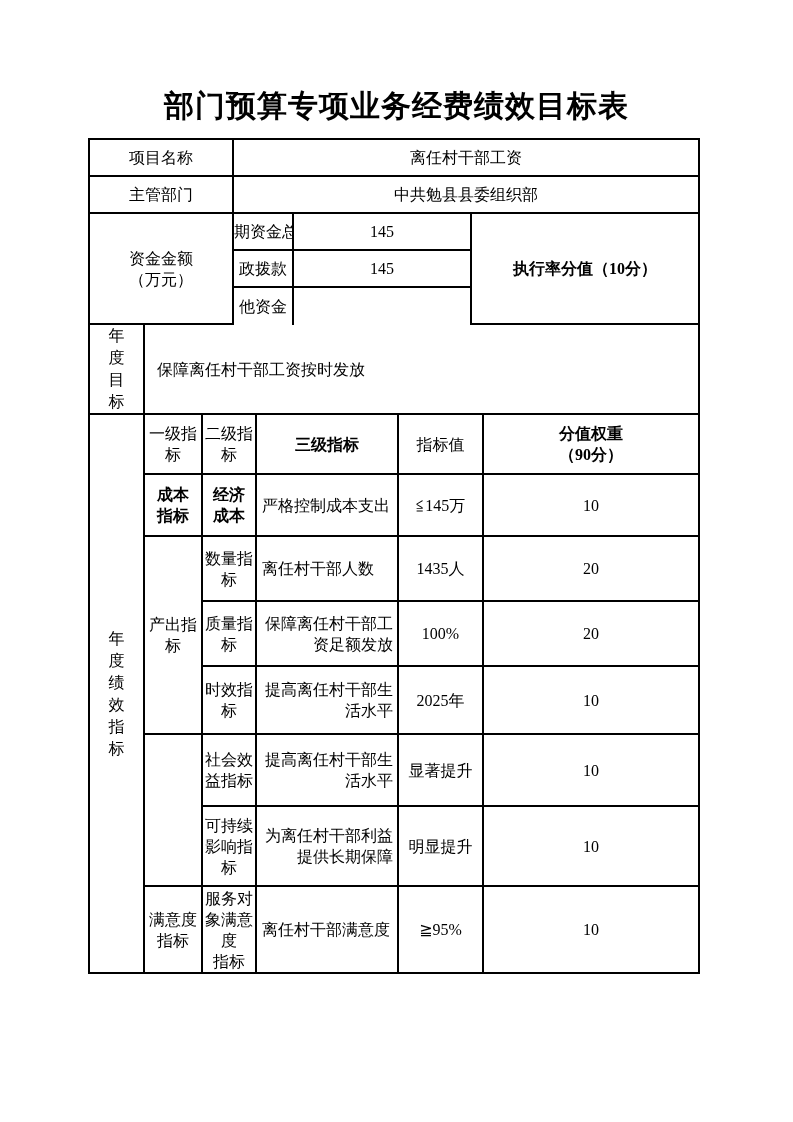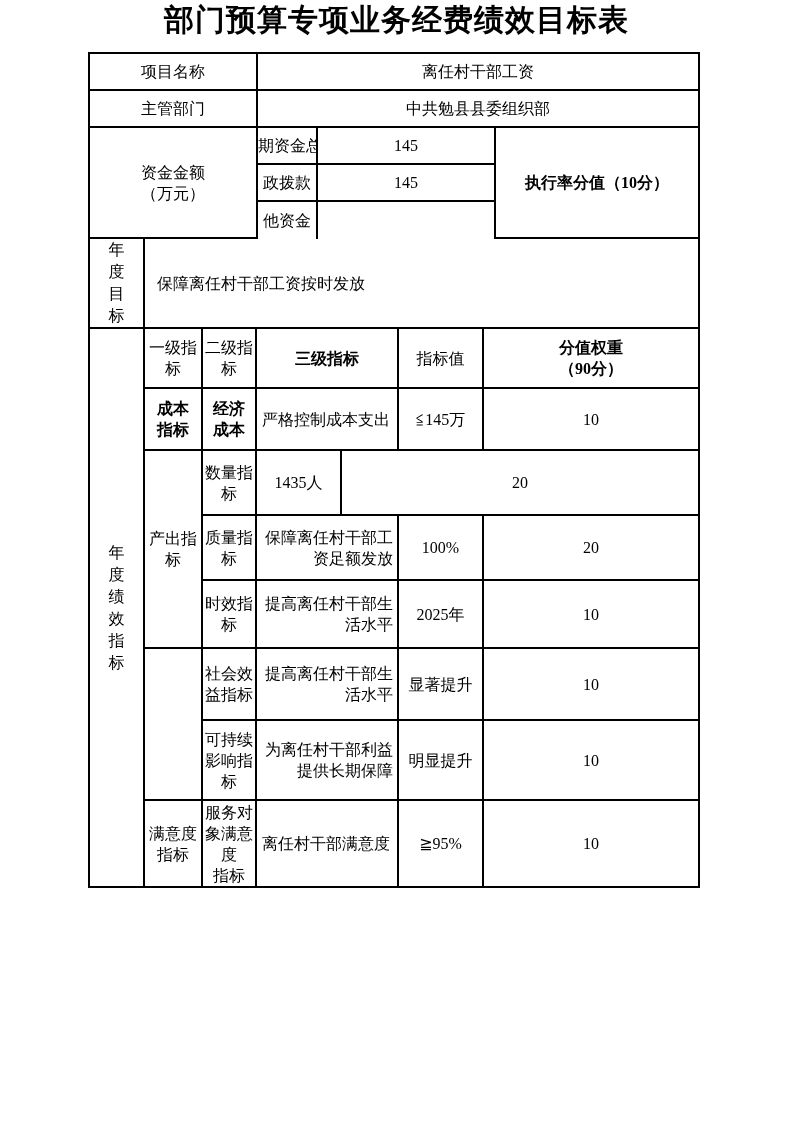--- a/index.html
+++ b/index.html
@@ -3,20 +3,21 @@
 <meta charset="utf-8">
 <style>
   * { margin:0; padding:0; box-sizing:border-box; }
   html,body { background:#ffffff; }
   .page {
     position:relative;
     width:793px; height:1122px;
     background:#ffffff;
     font-family:"Liberation Serif","DejaVu Serif",serif;
     color:#000;
+    padding-top:86px;
     overflow:hidden;
   }
   .title {
     text-align:center;
     font-size:30px;
     font-weight:bold;
     line-height:40px;
     letter-spacing:1px;
   }
   .subtitle {
@@ -46,21 +47,21 @@
   .l { justify-content:flex-start; text-align:right; padding:2px 4px 2px 5px; }
   .b { font-weight:bold; }
   .pre { white-space:pre-line; }
   .clip { overflow:hidden; white-space:nowrap; justify-content:flex-start; }
   .br0 { border-right:none; }
   .bb0 { border-bottom:none; }
   .fx { flex:1; min-width:0; }
   .h37{height:37px} .h111{height:111px} .h90{height:90px} .h60{height:60px}
   .h62{height:62px} .h65{height:65px} .h68{height:68px} .h72{height:72px}
   .h80{height:80px} .h85{height:85px}
-  .w168{width:168px} .w60{width:60px} .w195{width:178px}
+  .w168{width:144px} .w60{width:60px} .w195{width:178px}
   .w55{width:55px} .w58{width:58px} .w54{width:54px}
   .w171{width:142px} .w85{width:85px}
   .goal-text { padding-left:12px; }
   .vtext { line-height:22px; }
 </style>
 </head>
 <body>
 
 <div class="page">
 
@@ -136,20 +137,21 @@
               <div class="cell fx h62 br0">10</div>
             </div>
           </div>
         </div>
 
         <div class="row">
           <div class="cell w58">产出指标</div>
           <div class="col fx">
             <div class="row h65">
               <div class="cell w54 h65">数量指标</div>
+              <div class="cell w171 h65 l">离任村干部人数</div>
               <div class="cell w85 h65">1435人</div>
               <div class="cell fx h65 br0">20</div>
             </div>
             <div class="row h65">
               <div class="cell w54 h65">质量指标</div>
               <div class="cell w171 h65 l">保障离任村干部工资足额发放</div>
               <div class="cell w85 h65">100%</div>
               <div class="cell fx h65 br0">20</div>
             </div>
             <div class="row h68">

